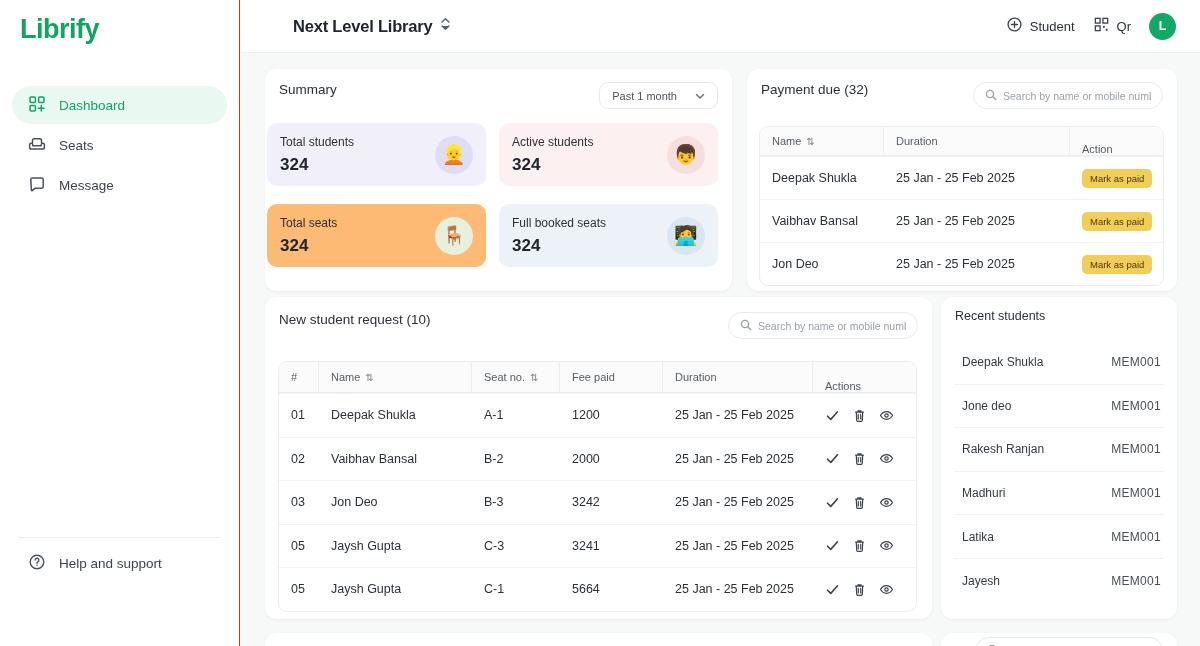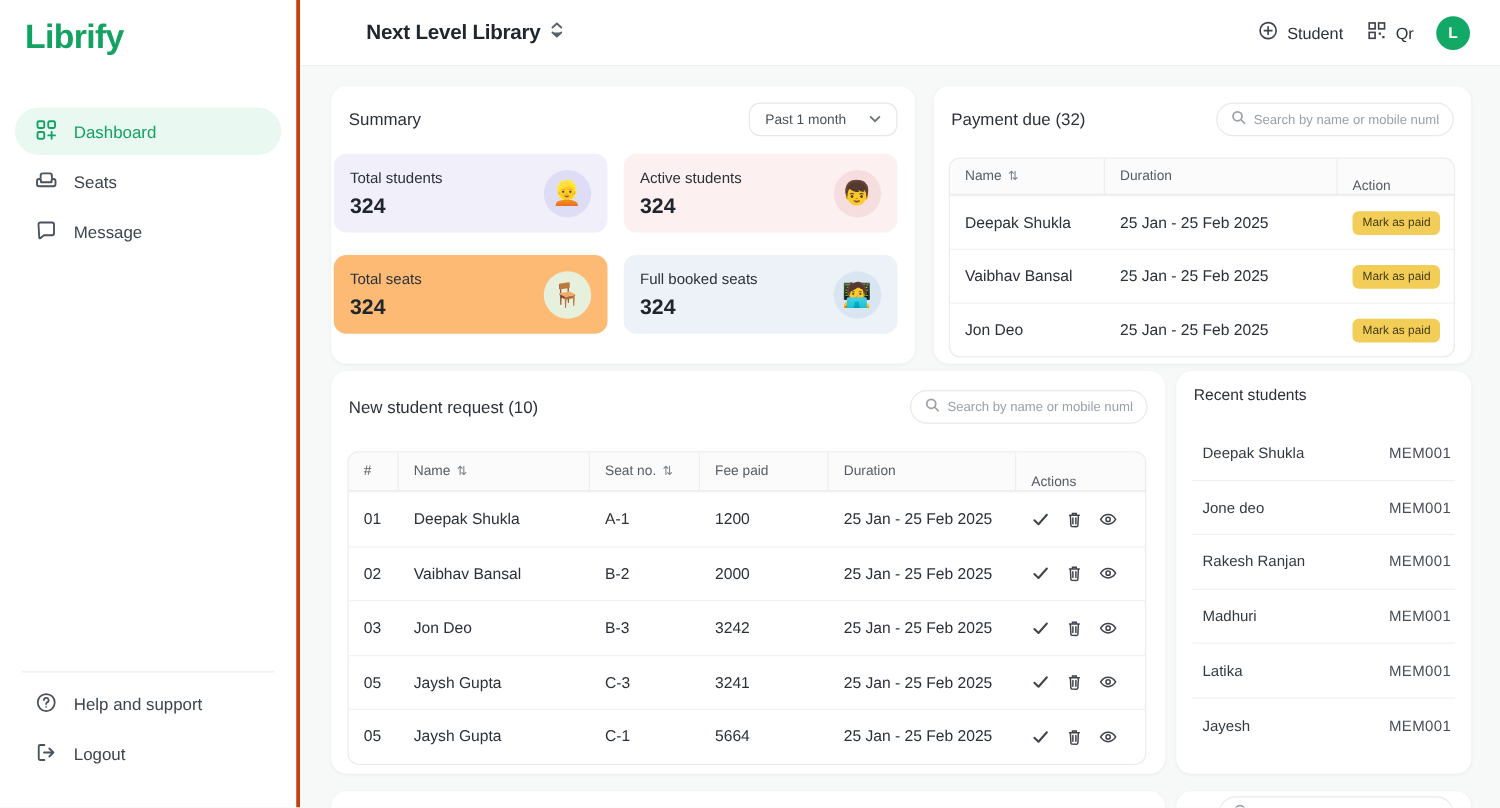--- a/index.html
+++ b/index.html
@@ -1,20 +1,20 @@
 <!DOCTYPE html>
 <html><head>
 <meta charset="utf-8">
 <style>
   * { margin:0; padding:0; box-sizing:border-box; }
   html,body { width:1200px; height:646px; overflow:hidden; }
   body { font-family:"Liberation Sans", sans-serif; background:#F7F8F8; color:#252B33; position:relative; }
 
   
-  .sidebar { position:absolute; left:0; top:0; width:240px; height:646px; background:#FFFFFF; border-right:3px solid #c2410c; z-index:5; }
+  .sidebar { position:absolute; left:0; top:0; width:240px; height:646px; background:#FFFFFF; border-right:1px solid #c2410c; z-index:5; }
   .logo { position:absolute; left:20px; top:14px; font-size:27px; font-weight:700; color:#12A262; letter-spacing:-0.5px; }
   .nav { position:absolute; left:12px; top:86px; right:12px; }
   .nav-item { display:flex; align-items:center; gap:13px; height:38px; padding:0 16px; border-radius:99px; margin-bottom:2px;
               font-size:13.5px; color:#3C454D; cursor:pointer; }
   .nav-item svg { width:18px; height:18px; flex:0 0 auto; }
   .nav-item.active { background:#E9F8F1; color:#12A262; }
   .side-divider { position:absolute; left:18px; right:18px; top:537px; height:1px; background:#ECECEC; }
   .side-footer { position:absolute; left:12px; right:12px; top:544px; }
   .side-footer .nav-item { height:38px; }
 
@@ -26,21 +26,21 @@
   .topbar-right { margin-left:auto; display:flex; align-items:center; gap:18px; margin-right:24px; }
   .top-btn { display:flex; align-items:center; gap:7px; font-size:13px; color:#2A3138; cursor:pointer; }
   .top-btn svg { width:17px; height:17px; }
   .avatar { width:27px; height:27px; border-radius:50%; background:#12A866; color:#fff; font-size:12.5px; font-weight:700;
             display:flex; align-items:center; justify-content:center; cursor:pointer; }
 
   
   .main { position:absolute; left:241px; top:54px; width:959px; height:592px; background:#F7F8F8; }
   .card { position:absolute; background:#fff; border-radius:12px; box-shadow:0 1px 3px rgba(16,24,40,.05); }
 
-  .card-head { display:flex; align-items:center; justify-content:space-between; padding:13px 14px 0 14px; }
+  .card-head { display:flex; align-items:flex-start; justify-content:space-between; padding:13px 14px 0 14px; }
   .card-title { font-size:13.5px; color:#2A3138; }
 
   .search-pill { display:flex; align-items:center; gap:6px; border:1px solid #E7E9EB; border-radius:99px; height:27px; padding:0 11px; background:#fff; width:190px; }
   .search-pill svg { width:12px; height:12px; flex:0 0 auto; }
   .search-pill input { border:0; outline:0; font-size:10.5px; color:#6B737B; width:100%; font-family:"Liberation Sans", sans-serif; background:transparent; }
   .search-pill input::placeholder { color:#99A1A8; }
 
   
   .summary-card { left:24px; top:15px; width:467px; height:222px; }
   .range-select { display:flex; align-items:center; gap:18px; border:1px solid #E8E8E8; border-radius:9px; height:27px; padding:0 12px;
@@ -142,29 +142,20 @@
     <div class="nav-item">
       <span class="icon icon-muted">
         <svg viewBox="0 0 18 18" fill="none" stroke="currentColor" stroke-width="1.4">
           <circle cx="9" cy="9" r="6.8"></circle>
           <path d="M7.1 7.1a1.9 1.9 0 1 1 2.6 1.8c-.6.3-.8.6-.8 1.3" stroke-linecap="round"></path>
           <circle cx="9" cy="12.4" r="0.2" fill="currentColor" stroke-width="1.2"></circle>
         </svg>
       </span>
       <span>Help and support</span>
     </div>
-    <div class="nav-item">
-      <span class="icon icon-muted">
-        <svg viewBox="0 0 18 18" fill="none" stroke="currentColor" stroke-width="1.5">
-          <path d="M7.5 3H4.2A1.2 1.2 0 0 0 3 4.2v9.6A1.2 1.2 0 0 0 4.2 15h3.3" stroke-linecap="round"></path>
-          <path d="M11.5 5.8 14.7 9l-3.2 3.2M14.5 9H7.2" stroke-linecap="round" stroke-linejoin="round"></path>
-        </svg>
-      </span>
-      <span>Logout</span>
-    </div>
   </div>
 </div>
 
 <div class="topbar">
   <div class="page-title-wrap">
     <span class="page-title">Next Level Library</span>
     <span class="icon icon-muted">
       <svg width="11" height="14" viewBox="0 0 11 14" fill="none" stroke="#5A626A" stroke-width="1.5" stroke-linecap="round" stroke-linejoin="round">
         <path d="M2 5 5.5 1.8 9 5"></path>
           <path d="M2 9l3.5 3.2L9 9" fill="#5A626A"></path>

